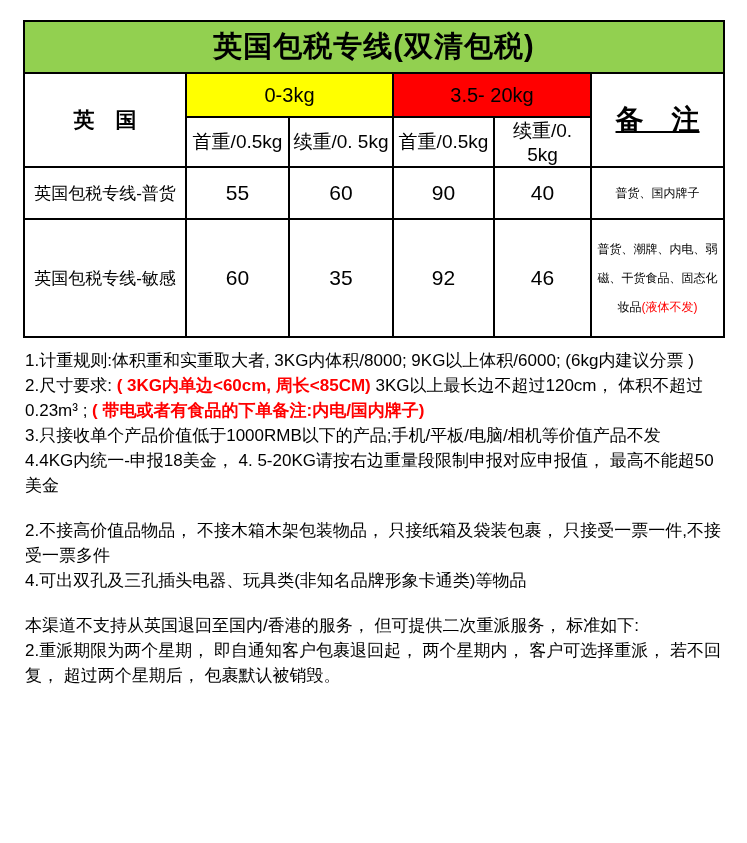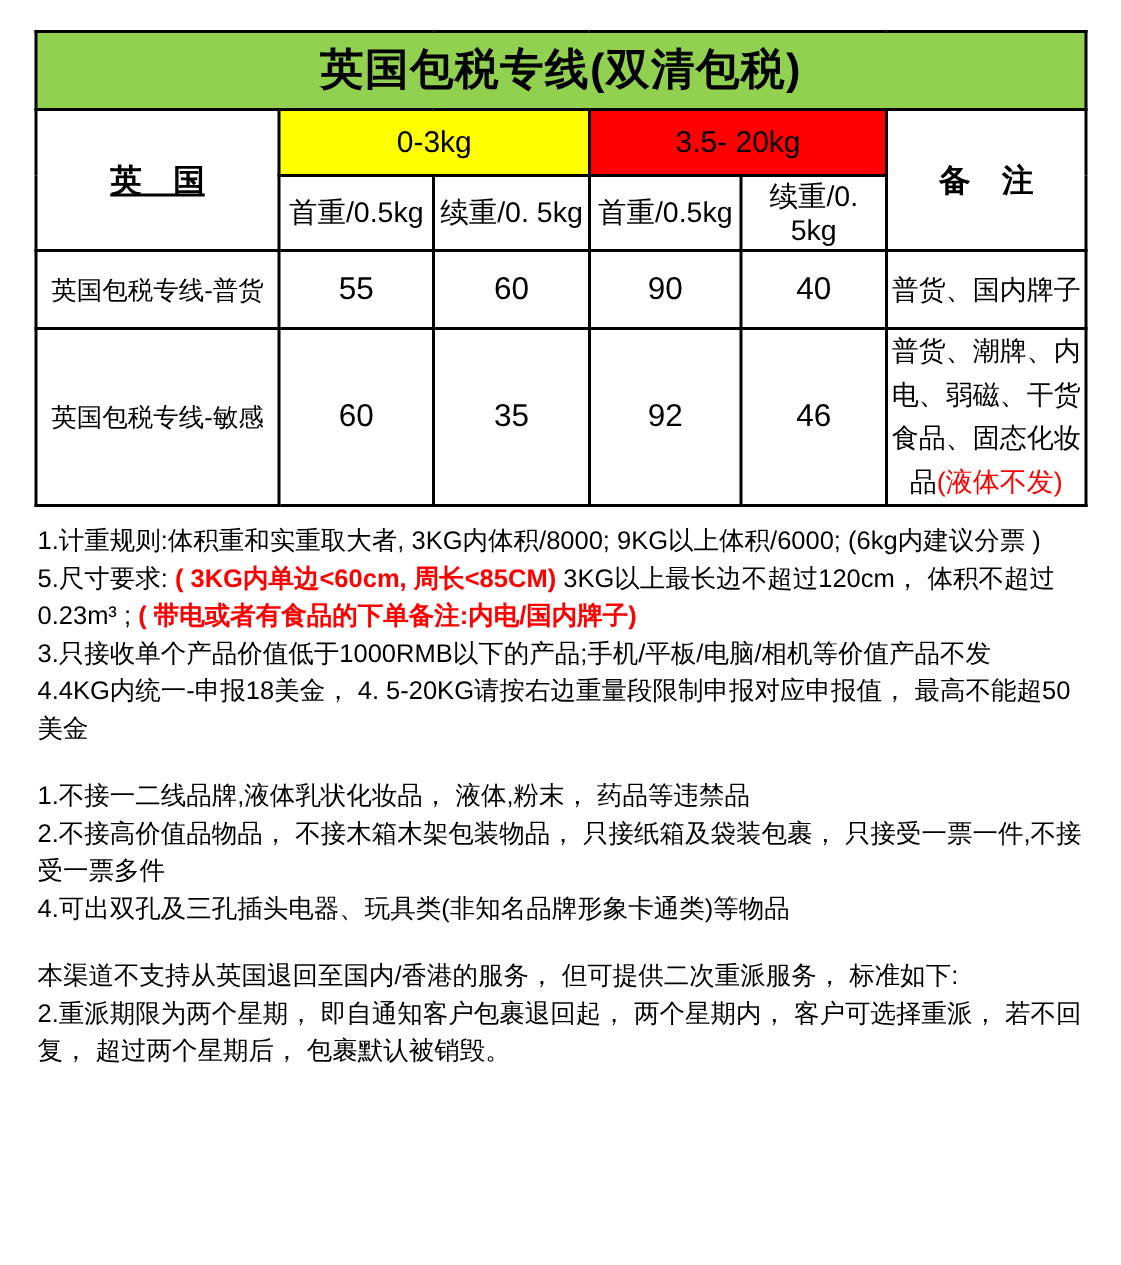--- a/index.html
+++ b/index.html
@@ -33,36 +33,36 @@
   }
   .title-cell{
     background:var(--green);
     height:52px;
     font-size:29px;font-weight:bold;
     letter-spacing:1px;
   }
   .country-cell{
     font-size:21px;font-weight:bold;
     background:#ffffff;
-    text-decoration:underline;
   }
   .remark-head-cell{
-    font-size:21px;font-weight:bold;
+    font-size:28px;font-weight:bold;
     background:#ffffff;
+    text-decoration:underline;
   }
   .kg-cell{height:44px;font-size:20px;}
   .kg-yellow{background:var(--yellow);}
   .kg-red{background:var(--red);}
   .sub-cell{height:42px;font-size:19px;}
   .row-label{font-size:17px;white-space:nowrap;}
   .num-cell{font-size:21px;margin-top:24px;}
   .row-normal td{height:52px;}
   .row-sensitive td{height:118px;}
   .remark-cell{
-    font-size:18px;
+    font-size:12px;
     text-align:justify;
     text-align-last:center;
     line-height:29px;
     padding:2px 3px;
   }
   .red-text{color:var(--red);}
 
   
   .notes{
     position:absolute;left:25px;top:348px;width:700px;
@@ -120,27 +120,26 @@
         <td class="num-cell">46</td>
         <td class="remark-cell"><span>普货、潮牌、内电、弱磁、干货食品、固态化妆品</span><span class="red-text">(液体不发)</span></td>
       </tr>
     </tbody>
   </table>
 
   <div class="notes">
 
     <div class="note-block">
       <p>1.计重规则:体积重和实重取大者, 3KG内体积/8000;  9KG以上体积/6000; (6kg内建议分票 )</p>
-      <p><span>5.尺寸要求: </span><span class="red-bold">( 3KG内单边&lt;60cm, 周长&lt;85CM)</span><span> 3KG以上最长边不超过120cm， 体积不超过0.23m³ ; </span><span class="red-bold">( 带电或者有食品的下单备注:内电/国内牌子)</span></p>
+      <p><span>2.尺寸要求: </span><span class="red-bold">( 3KG内单边&lt;60cm, 周长&lt;85CM)</span><span> 3KG以上最长边不超过120cm， 体积不超过0.23m³ ; </span><span class="red-bold">( 带电或者有食品的下单备注:内电/国内牌子)</span></p>
       <p>3.只接收单个产品价值低于1000RMB以下的产品;手机/平板/电脑/相机等价值产品不发</p>
       <p>4.4KG内统一-申报18美金， 4. 5-20KG请按右边重量段限制申报对应申报值， 最高不能超50美金</p>
     </div>
 
     <div class="note-block">
-      <p>1.不接一二线品牌,液体乳状化妆品， 液体,粉末， 药品等违禁品</p>
       <p>2.不接高价值品物品， 不接木箱木架包装物品， 只接纸箱及袋装包裹， 只接受一票一件,不接受一票多件</p>
       <p>4.可出双孔及三孔插头电器、玩具类(非知名品牌形象卡通类)等物品</p>
     </div>
 
     <div class="note-block tight">
       <p>本渠道不支持从英国退回至国内/香港的服务， 但可提供二次重派服务， 标准如下:</p>
       <p>2.重派期限为两个星期， 即自通知客户包裹退回起， 两个星期内， 客户可选择重派， 若不回复， 超过两个星期后， 包裹默认被销毁。</p>
     </div>
 
   </div>

